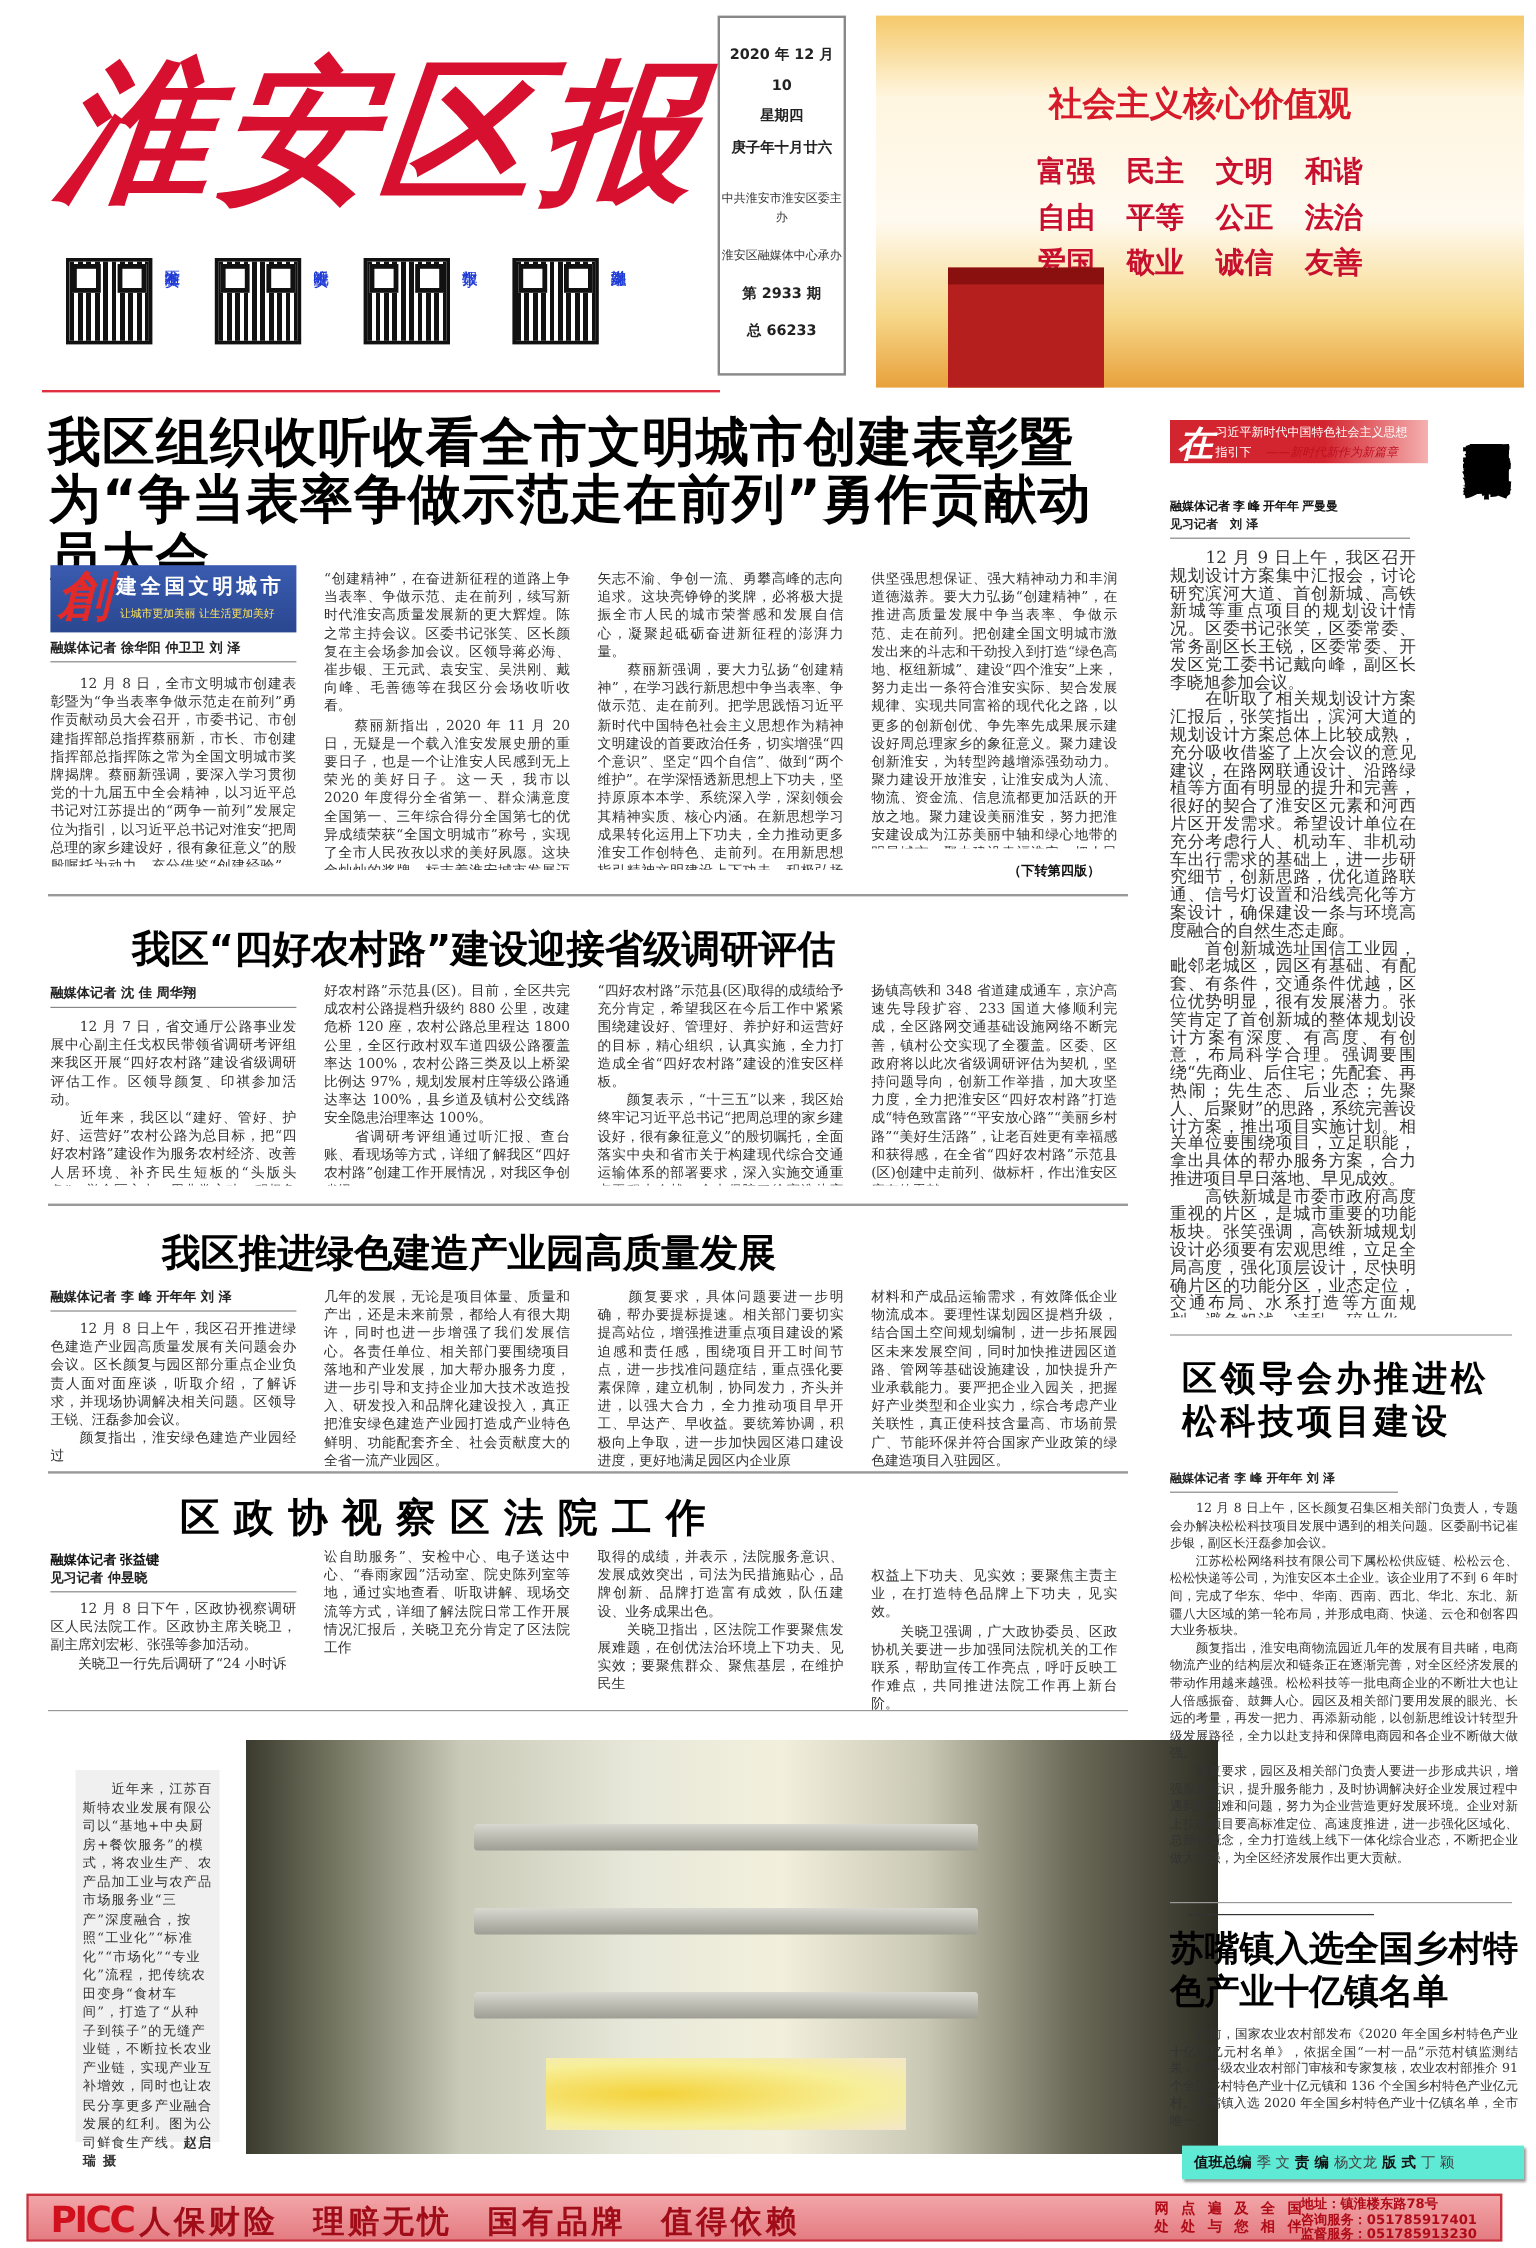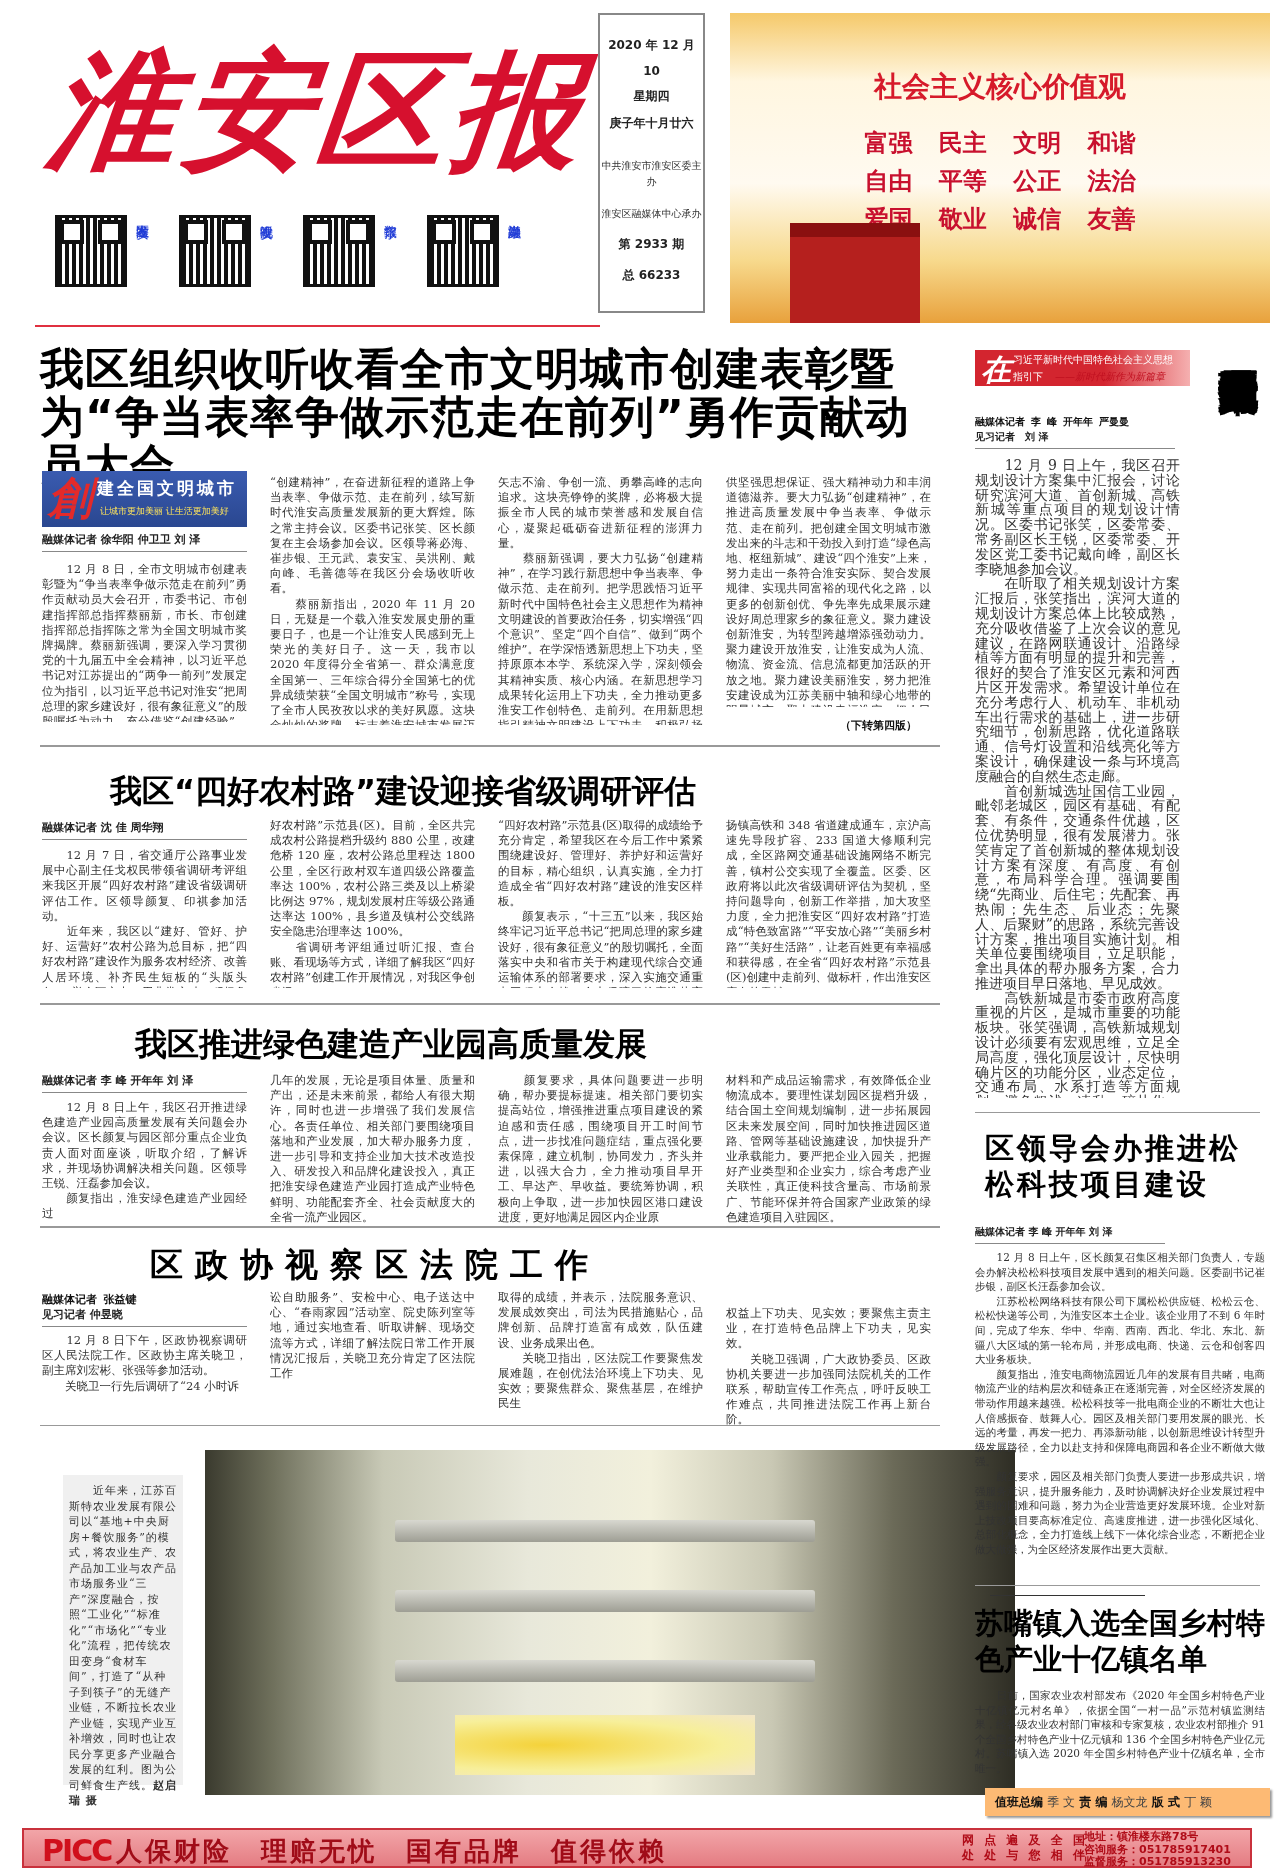--- a/index.html
+++ b/index.html
@@ -39,28 +39,28 @@
 .redlabel .b{position:absolute;left:38px;top:20px;font-size:10px}
 .redlabel .c{position:absolute;left:80px;top:20px;font-size:10px;color:#c01020;font-style:italic}
 .h5{left:985px;top:1130px;font-size:29px;line-height:36px;letter-spacing:3px}
 .h6{left:975px;top:1605px;font-size:29px;line-height:36px}
 .photo{left:205px;top:1450px;width:810px;height:345px;background:
 linear-gradient(90deg,#3a3a2e 0,#6d6e5a 8%,#c8c9b6 22%,#e8e8da 40%,#f2f0dc 55%,#c9c8b4 70%,#6b6a58 85%,#2e2d24 100%)}
 .photo .tray{position:absolute;left:190px;width:420px;height:22px;background:linear-gradient(#d8d8d0,#9e9e94);border-radius:3px}
 .photo .food{position:absolute;left:250px;bottom:20px;width:300px;height:60px;background:radial-gradient(ellipse at 30% 50%,#f4d23a,#f7ef9a 60%,#f2e6c8)}
 .caption{left:63px;top:1475px;width:120px;height:310px;background:#f0f0f0;font-size:11px;line-height:15.5px;color:#333;padding:8px 6px;letter-spacing:1px}
 .caption b{font-family:"DejaVu Sans",sans-serif}
-.editors{left:985px;top:1788px;width:285px;height:28px;background:#fdba74;font-family:"DejaVu Sans",sans-serif;font-size:12px;line-height:28px;padding-left:10px;box-shadow:2px 2px 2px #999;font-weight:bold}
+.editors{left:985px;top:1788px;width:285px;height:28px;background:#5eead4;font-family:"DejaVu Sans",sans-serif;font-size:12px;line-height:28px;padding-left:10px;box-shadow:2px 2px 2px #999;font-weight:bold}
 .editors span{font-weight:normal;color:#444}
 .ad{left:22px;top:1828px;width:1230px;height:40px;background:linear-gradient(180deg,#f2a5a8,#e47c82);border:2px solid #c9313c}
 .ad .logo{position:absolute;left:18px;top:3px;font-family:"DejaVu Sans",sans-serif;font-weight:bold;font-size:30px;color:#d0101c;letter-spacing:-2px}
 .ad .slogan{position:absolute;left:92px;top:4px;font-size:26px;color:#a00c18;font-weight:bold;letter-spacing:3px}
 .ad .r1{position:absolute;left:938px;top:3px;font-size:12px;color:#b00c18;line-height:15px;letter-spacing:3px;font-weight:bold}
 .ad .r2{position:absolute;left:1060px;top:1px;font-size:11px;color:#b00c18;line-height:12.5px;font-family:"DejaVu Sans",sans-serif;font-weight:bold}
-.xz{font-family:Liberation Mono, monospace;font-weight:bold;color:#111}
+.xz{font-family:Liberation Serif, serif;font-weight:bold;color:#111}
 </style>
 </head>
 <body>
 
 <div class="abs masthead">淮安区报</div>
 <div class="abs qr-row">
   <div class="qr"></div>
   <div class="qr-label">淮安区发布</div>
   <div class="qr"></div>
   <div class="qr-label">视听淮安</div>

